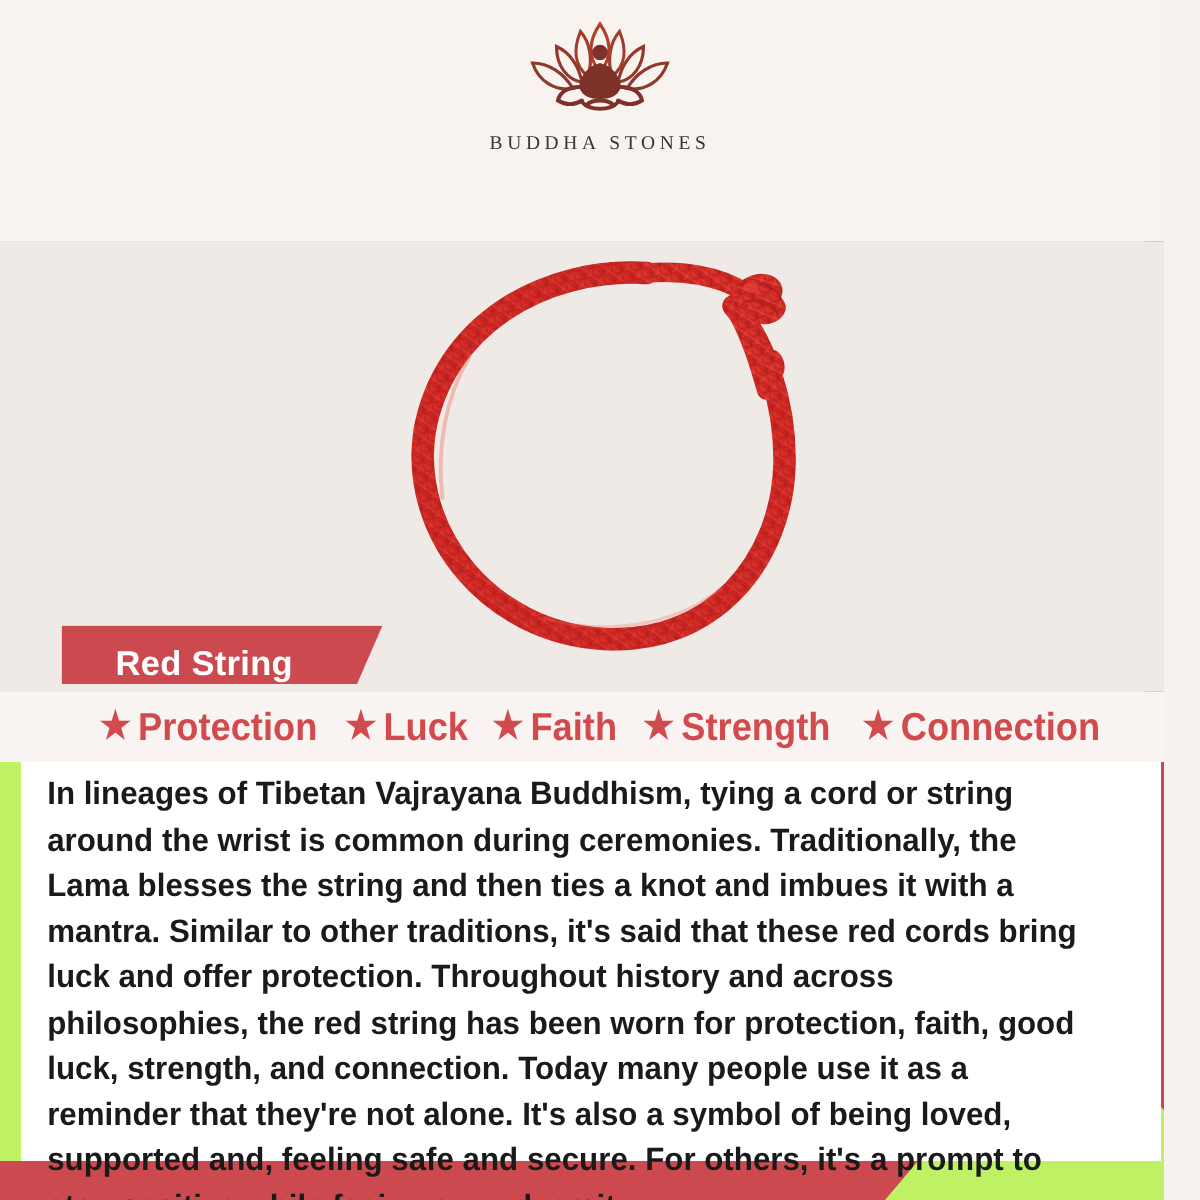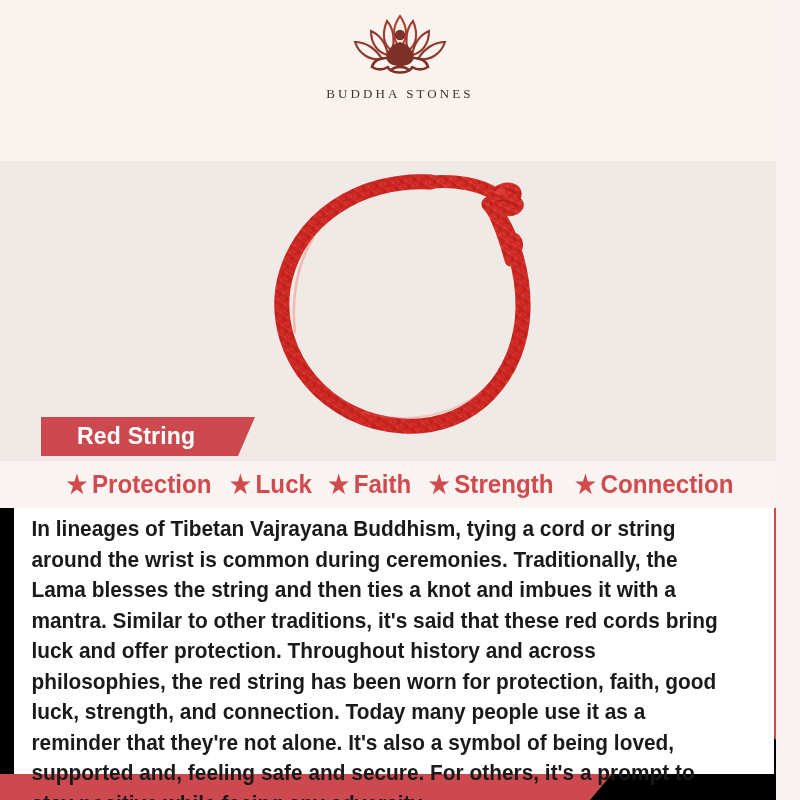--- a/index.html
+++ b/index.html
@@ -2,21 +2,21 @@
 <html><head>
 <meta charset="utf-8">
 <style>
   html,body{margin:0;padding:0;}
   body{
     width:800px;height:800px;
     background:#f7f2ef;
     font-family:"Liberation Sans", sans-serif;
     overflow:hidden;
   }
-  #page{position:relative;width:776px;height:800px;background:#000000;overflow:hidden;}
+  #page{position:relative;width:776px;height:800px;background:#bef264;overflow:hidden;}
 
   
   .deco{position:absolute;background:#cc4a4f;}
   #top-bar{
     top:0;left:215px;width:585px;height:17px;
     clip-path:polygon(22px 0,100% 0,100% 100%,0 100%);
   }
   #right-strip{
     top:17px;right:0;width:13px;height:723px;
     clip-path:polygon(0 0,100% 0,100% 100%,0 calc(100% - 13px));
@@ -66,21 +66,21 @@
     position:absolute;top:161px;left:0;width:800px;height:300px;
     background:#efeae6;
   }
   #product-img{position:absolute;top:160px;left:243px;width:330px;height:290px;}
 
   
   #rs-banner{
     position:absolute;top:417px;left:41px;width:214px;height:39px;
     background:#cc4a4f;
     clip-path:polygon(0 0,100% 0,calc(100% - 17px) 100%,0 100%);
-    display:flex;align-items:center;
+    display:flex;align-items:flex-end;
   }
   #rs-label{
     color:#ffffff;font-weight:bold;font-size:23px;
     font-family:"Liberation Sans",sans-serif;
     margin-left:36px;letter-spacing:0.2px;
   }
 
   
   #benefits-strip{
     position:absolute;top:461px;left:0;width:800px;height:47px;

